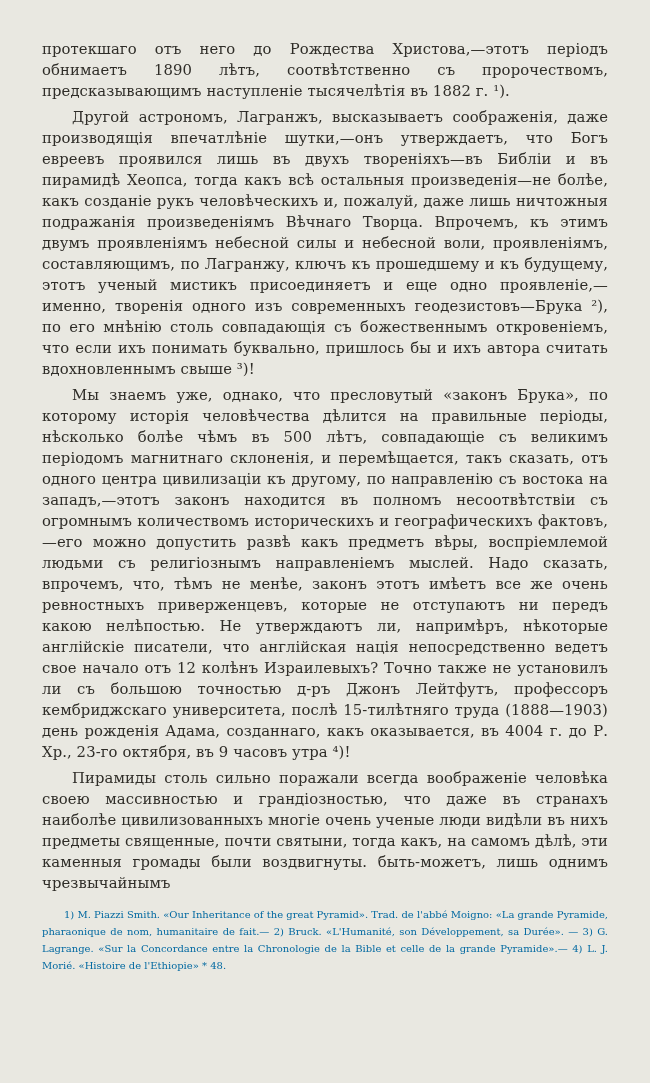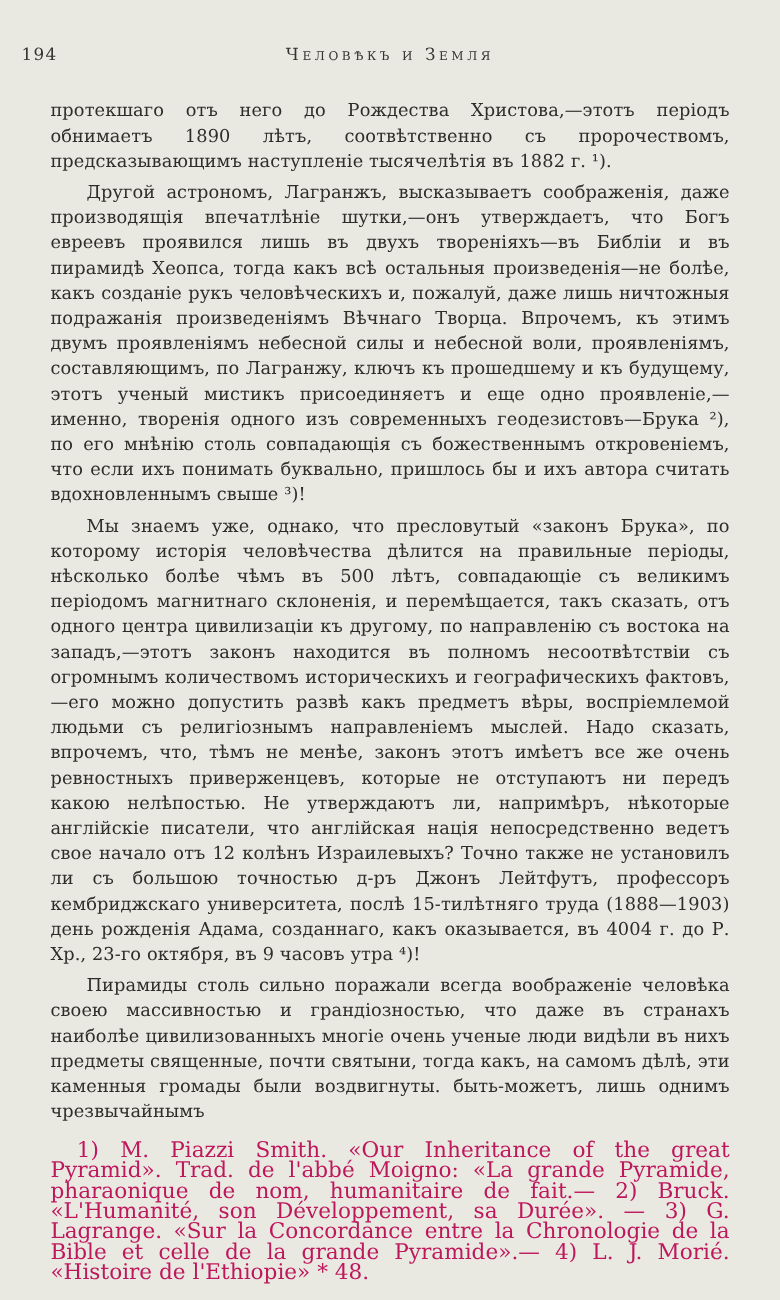--- a/index.html
+++ b/index.html
@@ -54,36 +54,32 @@
       letter-spacing: 0.1px;
     }
     .text-block p.continuation {
       text-indent: 0;
     }
     .footnotes {
       margin-top: 13px;
     }
     .footnotes p {
       margin: 0;
-      font-size: 18px;
+      font-size: 10px;
       line-height: 17px;
       text-align: justify;
       text-indent: 22px;
-      color: #be185d;
+      color: #0369a1;
     }
   </style>
 </head>
 <body>
 
 <div class="page">
 
-  <header class="running-head">
-    <span class="page-num">194</span>
-    <span class="running-title">Человѣкъ и Земля</span>
-  </header>
 
   <main class="text-block">
     <p class="continuation">протекшаго отъ него до Рождества Христова,—этотъ періодъ обнимаетъ 1890 лѣтъ, соотвѣтственно съ пророчествомъ, предсказывающимъ наступленіе тысячелѣтія въ 1882 г. ¹).</p>
     <p>Другой астрономъ, Лагранжъ, высказываетъ соображенія, даже производящія впечатлѣніе шутки,—онъ утверждаетъ, что Богъ евреевъ проявился лишь въ двухъ твореніяхъ—въ Библіи и въ пирамидѣ Хеопса, тогда какъ всѣ остальныя произведенія—не болѣе, какъ созданіе рукъ человѣческихъ и, пожалуй, даже лишь ничтожныя подражанія произведеніямъ Вѣчнаго Творца. Впрочемъ, къ этимъ двумъ проявленіямъ небесной силы и небесной воли, проявленіямъ, составляющимъ, по Лагранжу, ключъ къ прошедшему и къ будущему, этотъ ученый мистикъ присоединяетъ и еще одно проявленіе,—именно, творенія одного изъ современныхъ геодезистовъ—Брука ²), по его мнѣнію столь совпадающія съ божественнымъ откровеніемъ, что если ихъ понимать буквально, пришлось бы и ихъ автора считать вдохновленнымъ свыше ³)!</p>
     <p>Мы знаемъ уже, однако, что пресловутый «законъ Брука», по которому исторія человѣчества дѣлится на правильные періоды, нѣсколько болѣе чѣмъ въ 500 лѣтъ, совпадающіе съ великимъ періодомъ магнитнаго склоненія, и перемѣщается, такъ сказать, отъ одного центра цивилизаціи къ другому, по направленію съ востока на западъ,—этотъ законъ находится въ полномъ несоотвѣтствіи съ огромнымъ количествомъ историческихъ и географическихъ фактовъ,—его можно допустить развѣ какъ предметъ вѣры, воспріемлемой людьми съ религіознымъ направленіемъ мыслей. Надо сказать, впрочемъ, что, тѣмъ не менѣе, законъ этотъ имѣетъ все же очень ревностныхъ приверженцевъ, которые не отступаютъ ни передъ какою нелѣпостью. Не утверждаютъ ли, напримѣръ, нѣкоторые англійскіе писатели, что англійская нація непосредственно ведетъ свое начало отъ 12 колѣнъ Израилевыхъ? Точно также не установилъ ли съ большою точностью д-ръ Джонъ Лейтфутъ, профессоръ кембриджскаго университета, послѣ 15-тилѣтняго труда (1888—1903) день рожденія Адама, созданнаго, какъ оказывается, въ 4004 г. до Р. Хр., 23-го октября, въ 9 часовъ утра ⁴)!</p>
     <p>Пирамиды столь сильно поражали всегда воображеніе человѣка своею массивностью и грандіозностью, что даже въ странахъ наиболѣе цивилизованныхъ многіе очень ученые люди видѣли въ нихъ предметы священные, почти святыни, тогда какъ, на самомъ дѣлѣ, эти каменныя громады были воздвигнуты. быть-можетъ, лишь однимъ чрезвычайнымъ</p>
   </main>
 
   <footer class="footnotes">
     <p>1) M. Piazzi Smith. «Our Inheritance of the great Pyramid». Trad. de l'abbé Moigno: «La grande Pyramide, pharaonique de nom, humanitaire de fait.— 2) Bruck. «L'Humanité, son Développement, sa Durée». — 3) G. Lagrange. «Sur la Concordance entre la Chronologie de la Bible et celle de la grande Pyramide».— 4) L. J. Morié. «Histoire de l'Ethiopie» * 48.</p>

